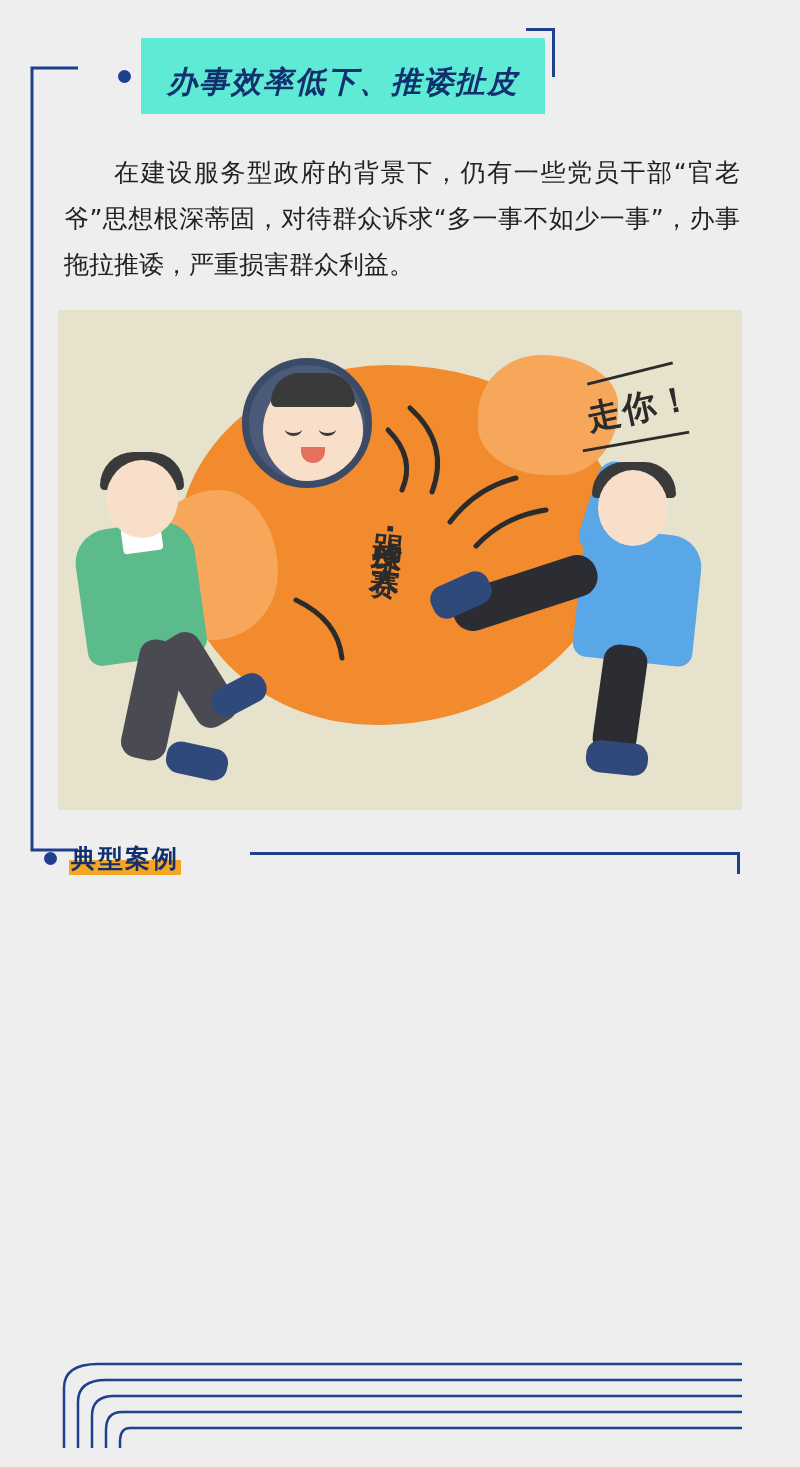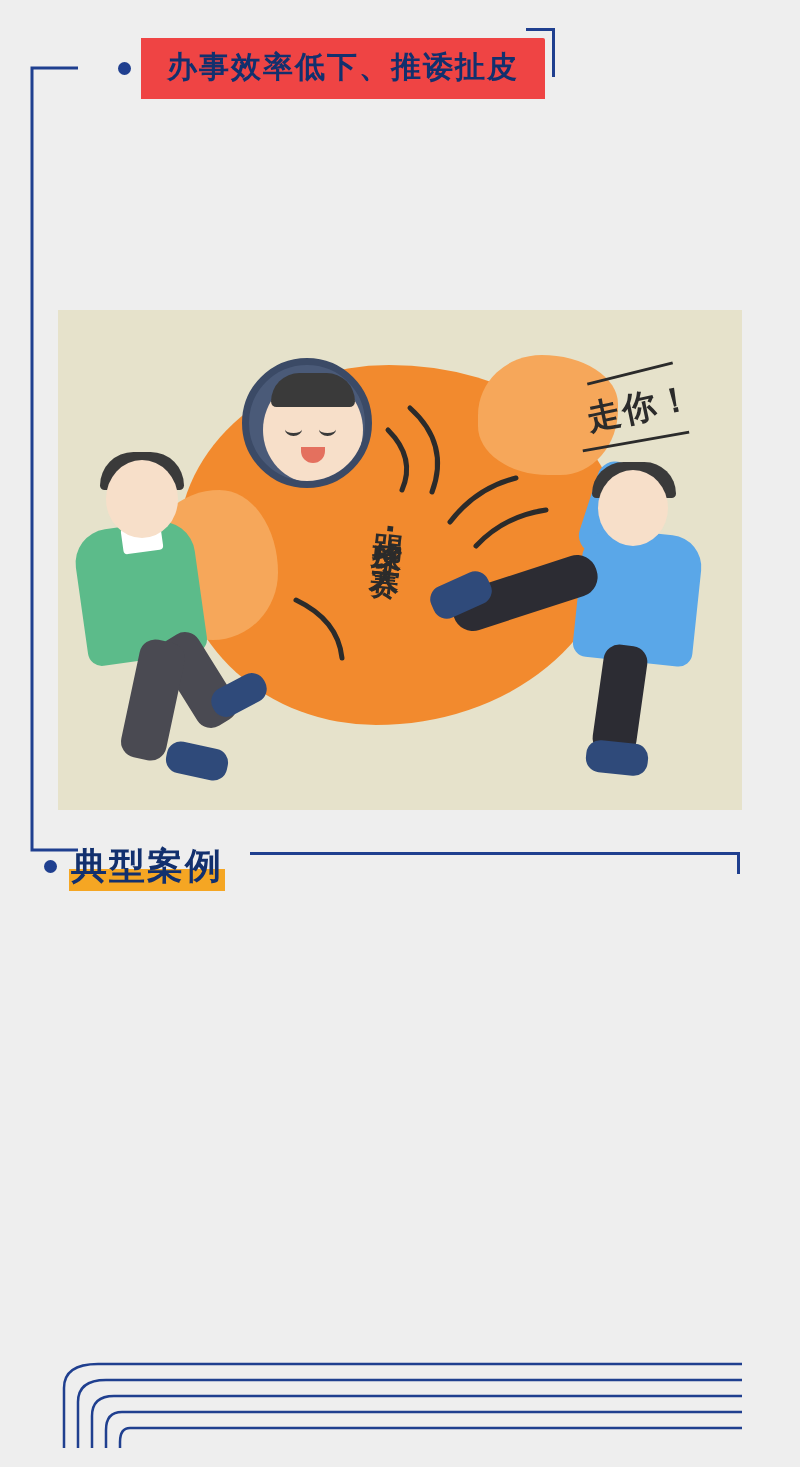--- a/index.html
+++ b/index.html
@@ -39,23 +39,24 @@
   .title-dot {
     width: 13px;
     height: 13px;
     border-radius: 50%;
     background: #1f3f8f;
     margin-right: 10px;
     flex: 0 0 auto;
   }
   .title-box {
     position: relative;
-    background: #ef4444;
-    padding: 9px 26px 11px 26px;
+    background: #5eead4;
+    padding: 24px 26px 11px 26px;
     border-top-right-radius: 2px;
+    font-style: italic;
   }
   .title-box::after {
     content: "";
     position: absolute;
     right: -10px;
     top: -10px;
     width: 26px;
     height: 46px;
     border-top: 3px solid #1f3f8f;
     border-right: 3px solid #1f3f8f;
@@ -336,21 +337,21 @@
     width: 13px;
     height: 13px;
     border-radius: 50%;
     background: #1f3f8f;
     margin-right: 12px;
     flex: 0 0 auto;
   }
   .title2-text {
     font-family: "DejaVu Sans", "Liberation Sans", sans-serif;
     font-weight: bold;
-    font-size: 36px;
+    font-size: 25px;
     letter-spacing: 2px;
     color: #12306e;
     background: linear-gradient(to bottom, rgba(0,0,0,0) 55%, #f5a623 55%, #f5a623 100%);
     padding: 0 2px;
     white-space: nowrap;
   }
   .title2-line {
     position: absolute;
     left: 250px;
     top: 852px;
@@ -404,20 +405,21 @@
     <path d="M 100 8 L 14 8 L 14 790 L 100 790" fill="none" stroke="#1f3f8f" stroke-width="3"></path>
   </svg>
 
   <div class="title-row">
     <div class="title-dot"></div>
     <div class="title-box">
       <div class="title-text">办事效率低下、推诿扯皮</div>
     </div>
   </div>
 
+  <div class="intro">在建设服务型政府的背景下，仍有一些党员干部“官老爷”思想根深蒂固，对待群众诉求“多一事不如少一事”，办事拖拉推诿，严重损害群众利益。</div>
 
   <div class="illus">
     <div class="illus-blob"></div>
     <div class="illus-blob2"></div>
     <div class="illus-blob3"></div>
 
     <div class="ball">
       <div class="ball-face"></div>
       <div class="ball-hair"></div>
       <div class="ball-eye" style="left:36px; top:58px;"></div>

